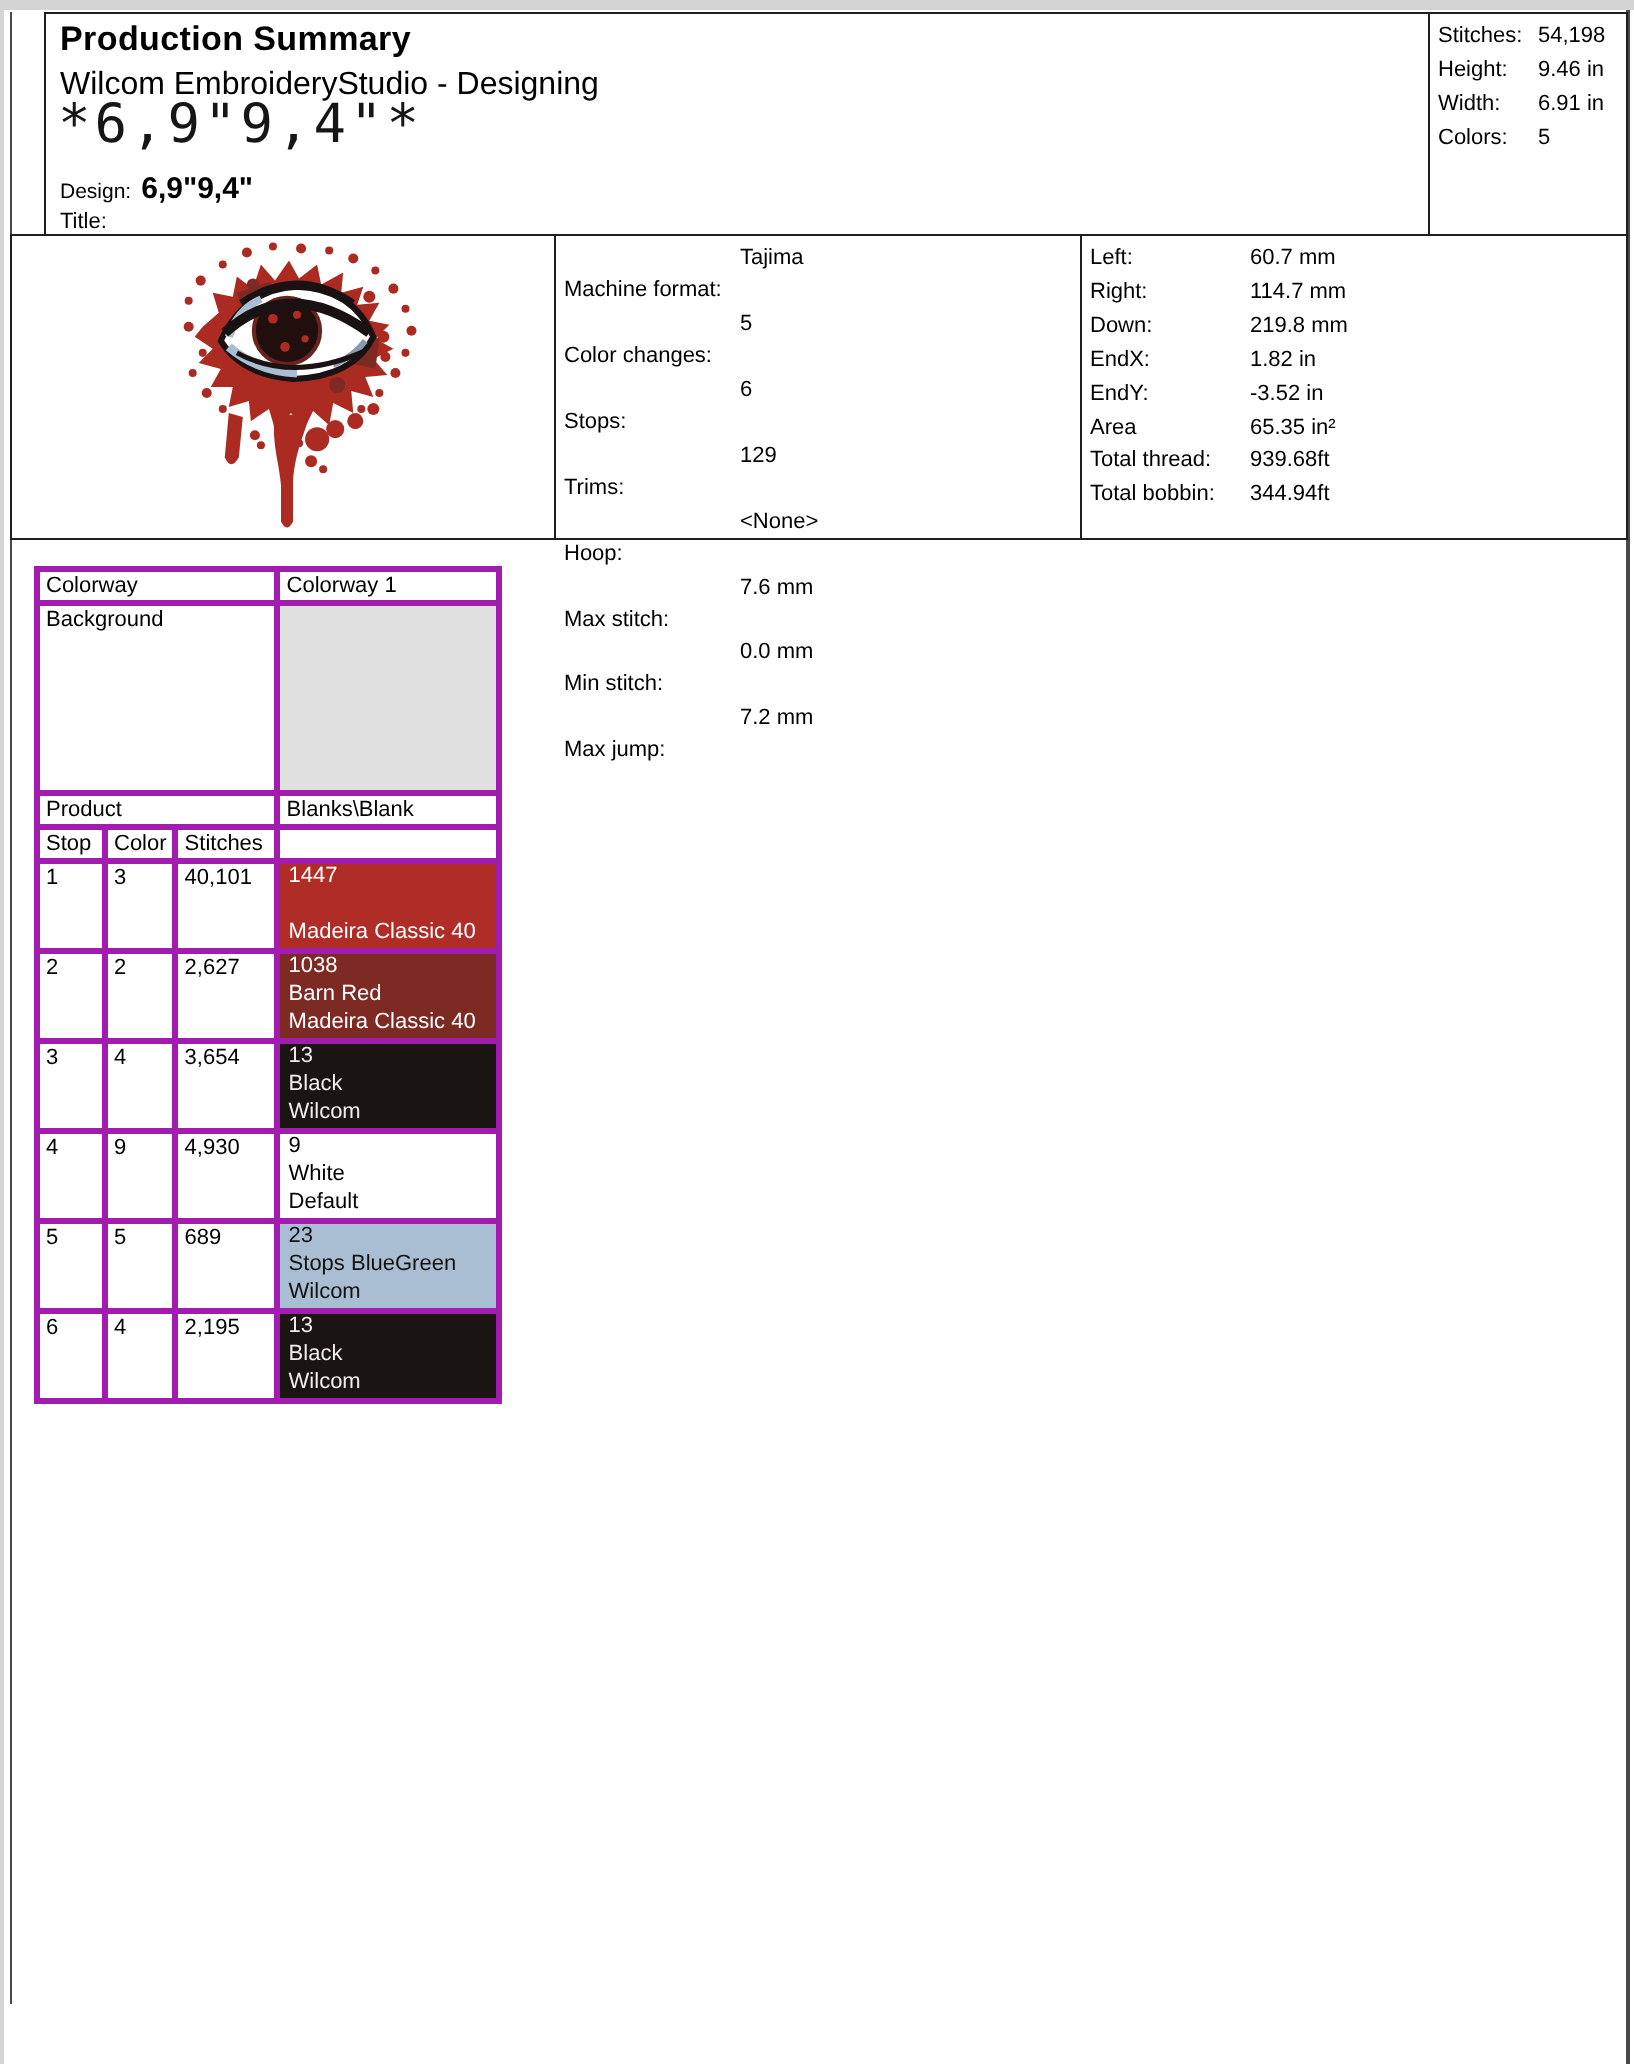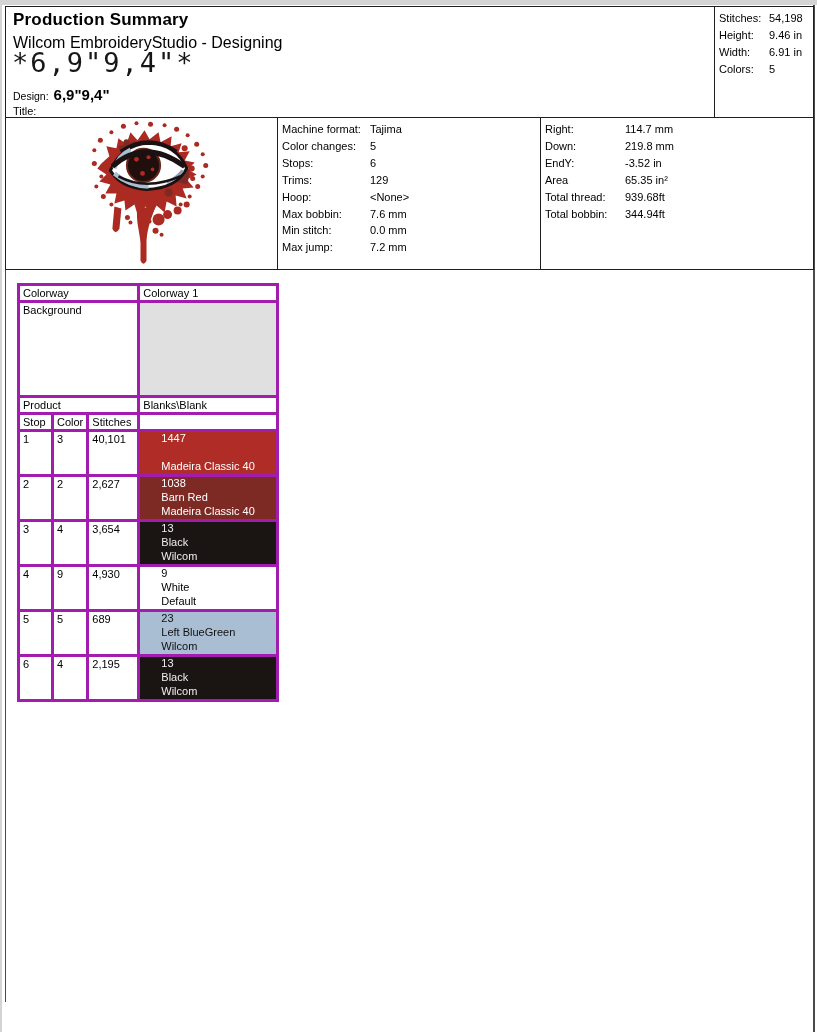--- a/index.html
+++ b/index.html
@@ -8,48 +8,48 @@
     font-family:"Liberation Sans",sans-serif;color:#000;overflow:hidden;
   }
   .abs{position:absolute;}
   
   .top-strip{left:0;top:0;width:817px;height:5px;background:#d4d4d4;}
   .left-strip{left:0;top:0;width:2px;height:1032px;background:#d4d4d4;}
   .left-edge{left:5px;top:6px;width:1px;height:996px;background:#4a4a4a;}
   .right-edge{left:813px;top:5px;width:2px;height:1027px;background:#4a4a4a;}
   
   .box{position:absolute;border:1px solid #1f1f1f;background:#fff;box-sizing:border-box;}
-  .hdr-box{left:5px;top:6px;width:710px;height:112px;}
+  .hdr-box{left:22px;top:6px;width:710px;height:112px;}
   .stats-box{left:714px;top:6px;width:100px;height:112px;}
   .img-box{left:5px;top:117px;width:273px;height:153px;}
   .mach-box{left:277px;top:117px;width:264px;height:153px;}
   .ext-box{left:540px;top:117px;width:274px;height:153px;}
   
   .ph-title{position:absolute;left:7px;top:3px;font-size:17px;font-weight:bold;letter-spacing:.2px;}
   .ph-sub{position:absolute;left:7px;top:27px;font-size:16px;}
   .ph-display{position:absolute;left:6px;top:40px;font-size:27px;font-family:"DejaVu Sans Mono",monospace;font-weight:normal;letter-spacing:2px;color:#161616;}
   .ph-design{position:absolute;left:7px;top:79px;}
   .ph-design .lbl{font-size:10.5px;}
   .ph-design .val{font-size:15px;font-weight:bold;margin-left:5px;}
   .ph-titlelabel{position:absolute;left:7px;top:98px;font-size:11px;}
   
   .info{padding:3px 0 0 4px;}
   .inforow{display:flex;font-size:11px;line-height:16.9px;white-space:nowrap;}
   .inforow .lbl{flex:0 0 auto;}
   .stats-box .lbl{width:50px;}
-  .mach-box .lbl{width:88px;}
+  .mach-box .lbl{width:88px;margin-top:16px;}
   .ext-box .lbl{width:80px;}
   
   .ctable{position:absolute;left:17px;top:283px;border-collapse:collapse;font-size:11px;table-layout:fixed;}
   .ctable td{border:3px solid #a21caf;vertical-align:top;padding:0 3px;line-height:14px;background:#fff;box-sizing:border-box;overflow:hidden;}
   .ctable .hrow td{height:15px;}
   .ctable .bgrow td{height:95px;}
   .ctable .crow td{height:44px;}
   td.swatch{padding:0;}
-  .sw-line{padding:0 21px;min-height:14px;line-height:13.5px;white-space:nowrap;}
+  .sw-line{padding:0 4px;min-height:14px;line-height:13.5px;white-space:nowrap;}
   .c-stop{width:34px;}.c-color{width:33px;}.c-st{width:51px;}.c-sw{width:111px;}
 </style>
 </head>
 <body>
 
 <div class="abs top-strip"></div>
 <div class="abs left-strip"></div>
 <div class="abs left-edge"></div>
 <div class="abs right-edge"></div>
 
@@ -180,51 +180,59 @@
         <span class="lbl">Trims:</span>
         <span class="val">129</span>
       </div>
 
       <div class="inforow">
         <span class="lbl">Hoop:</span>
         <span class="val">&lt;None&gt;</span>
       </div>
 
       <div class="inforow">
-        <span class="lbl">Max bobbin:</span>
+        <span class="lbl">Max stitch:</span>
         <span class="val">7.6 mm</span>
       </div>
 
       <div class="inforow">
         <span class="lbl">Min stitch:</span>
         <span class="val">0.0 mm</span>
       </div>
 
       <div class="inforow">
         <span class="lbl">Max jump:</span>
         <span class="val">7.2 mm</span>
       </div>
     </div>
 </div>
 
 <div class="box ext-box">
   <div class="info">
 
+      <div class="inforow">
+        <span class="lbl">Left:</span>
+        <span class="val">60.7 mm</span>
+      </div>
 
       <div class="inforow">
         <span class="lbl">Right:</span>
         <span class="val">114.7 mm</span>
       </div>
 
 
       <div class="inforow">
         <span class="lbl">Down:</span>
         <span class="val">219.8 mm</span>
       </div>
 
+      <div class="inforow">
+        <span class="lbl">EndX:</span>
+        <span class="val">1.82 in</span>
+      </div>
 
       <div class="inforow">
         <span class="lbl">EndY:</span>
         <span class="val">-3.52 in</span>
       </div>
 
       <div class="inforow">
         <span class="lbl">Area</span>
         <span class="val">65.35 in²</span>
       </div>
@@ -313,21 +321,21 @@
           <div class="sw-line">Default</div>
         </td>
       </tr>
 
       <tr class="crow">
         <td>5</td>
         <td>5</td>
         <td>689</td>
         <td class="swatch" style="background-color: rgb(169, 190, 210); color: rgb(17, 17, 17); margin-top: 20px;">
           <div class="sw-line">23</div>
-          <div class="sw-line">Left BlueGreen</div>
+          <div class="sw-line">Stops BlueGreen</div>
           <div class="sw-line">Wilcom</div>
         </td>
       </tr>
 
       <tr class="crow">
         <td>6</td>
         <td>4</td>
         <td>2,195</td>
         <td class="swatch" style="background-color: rgb(26, 20, 19); color: rgb(238, 238, 238);">
           <div class="sw-line">13</div>

